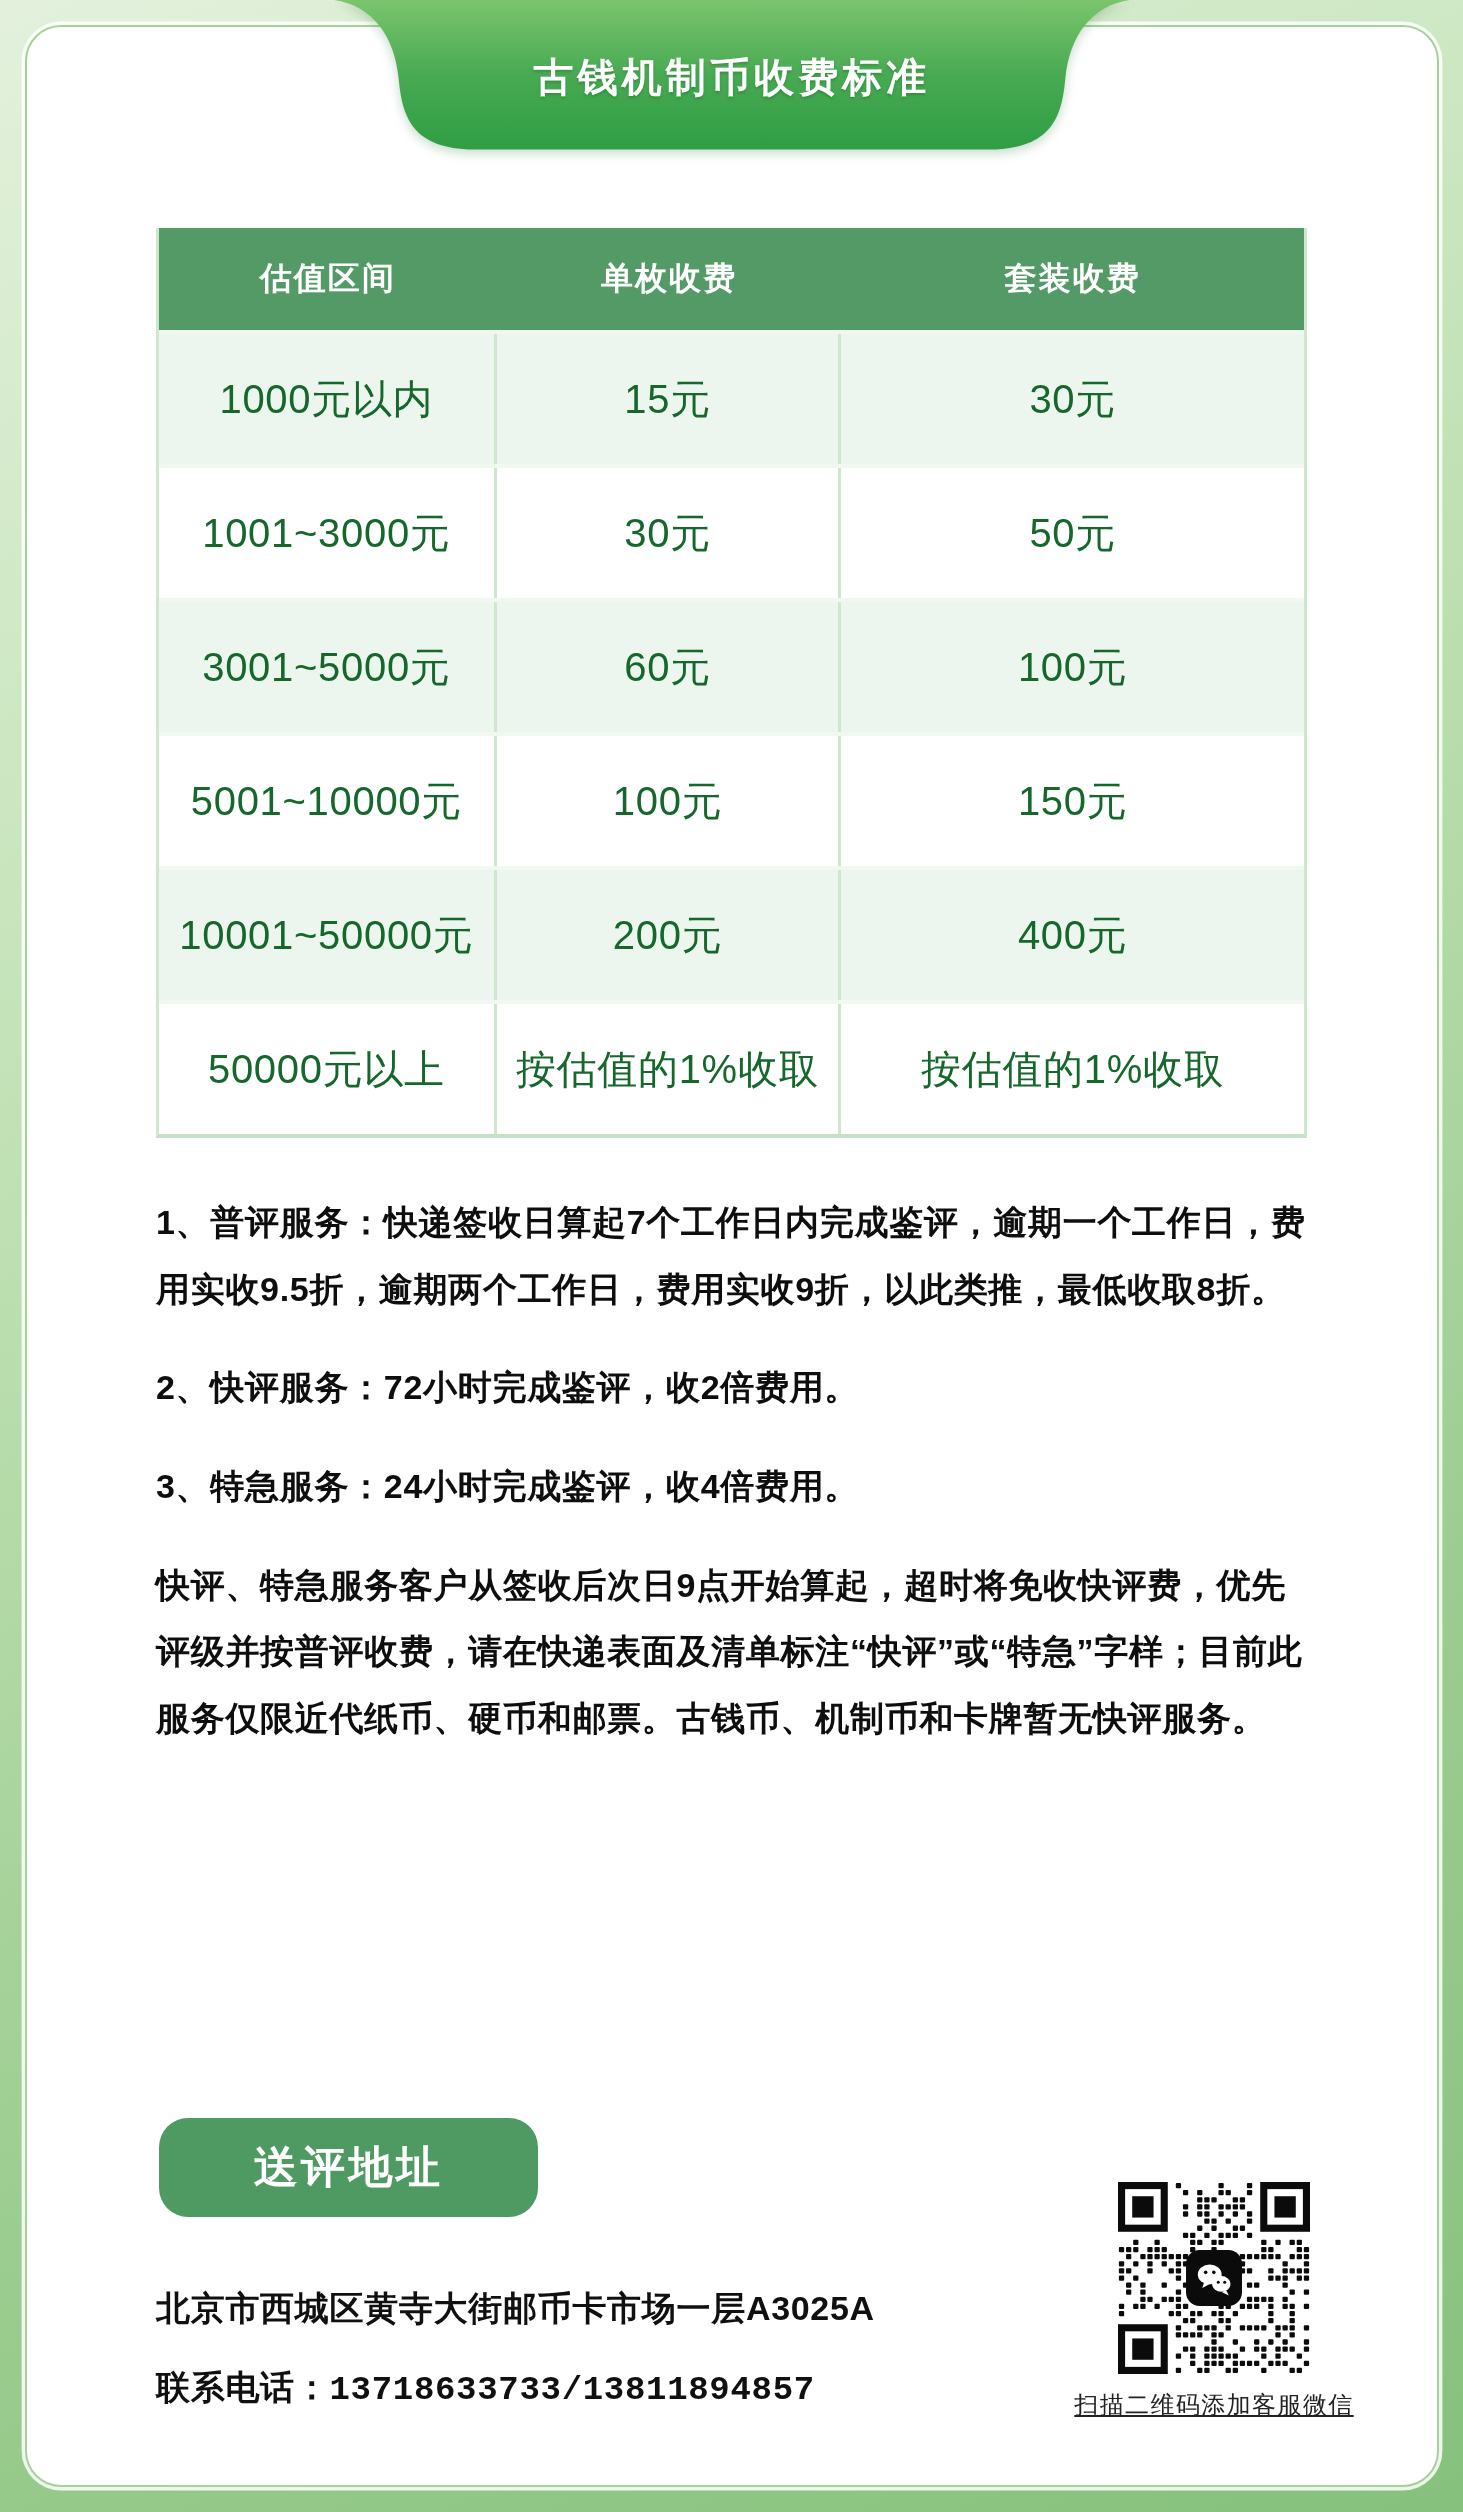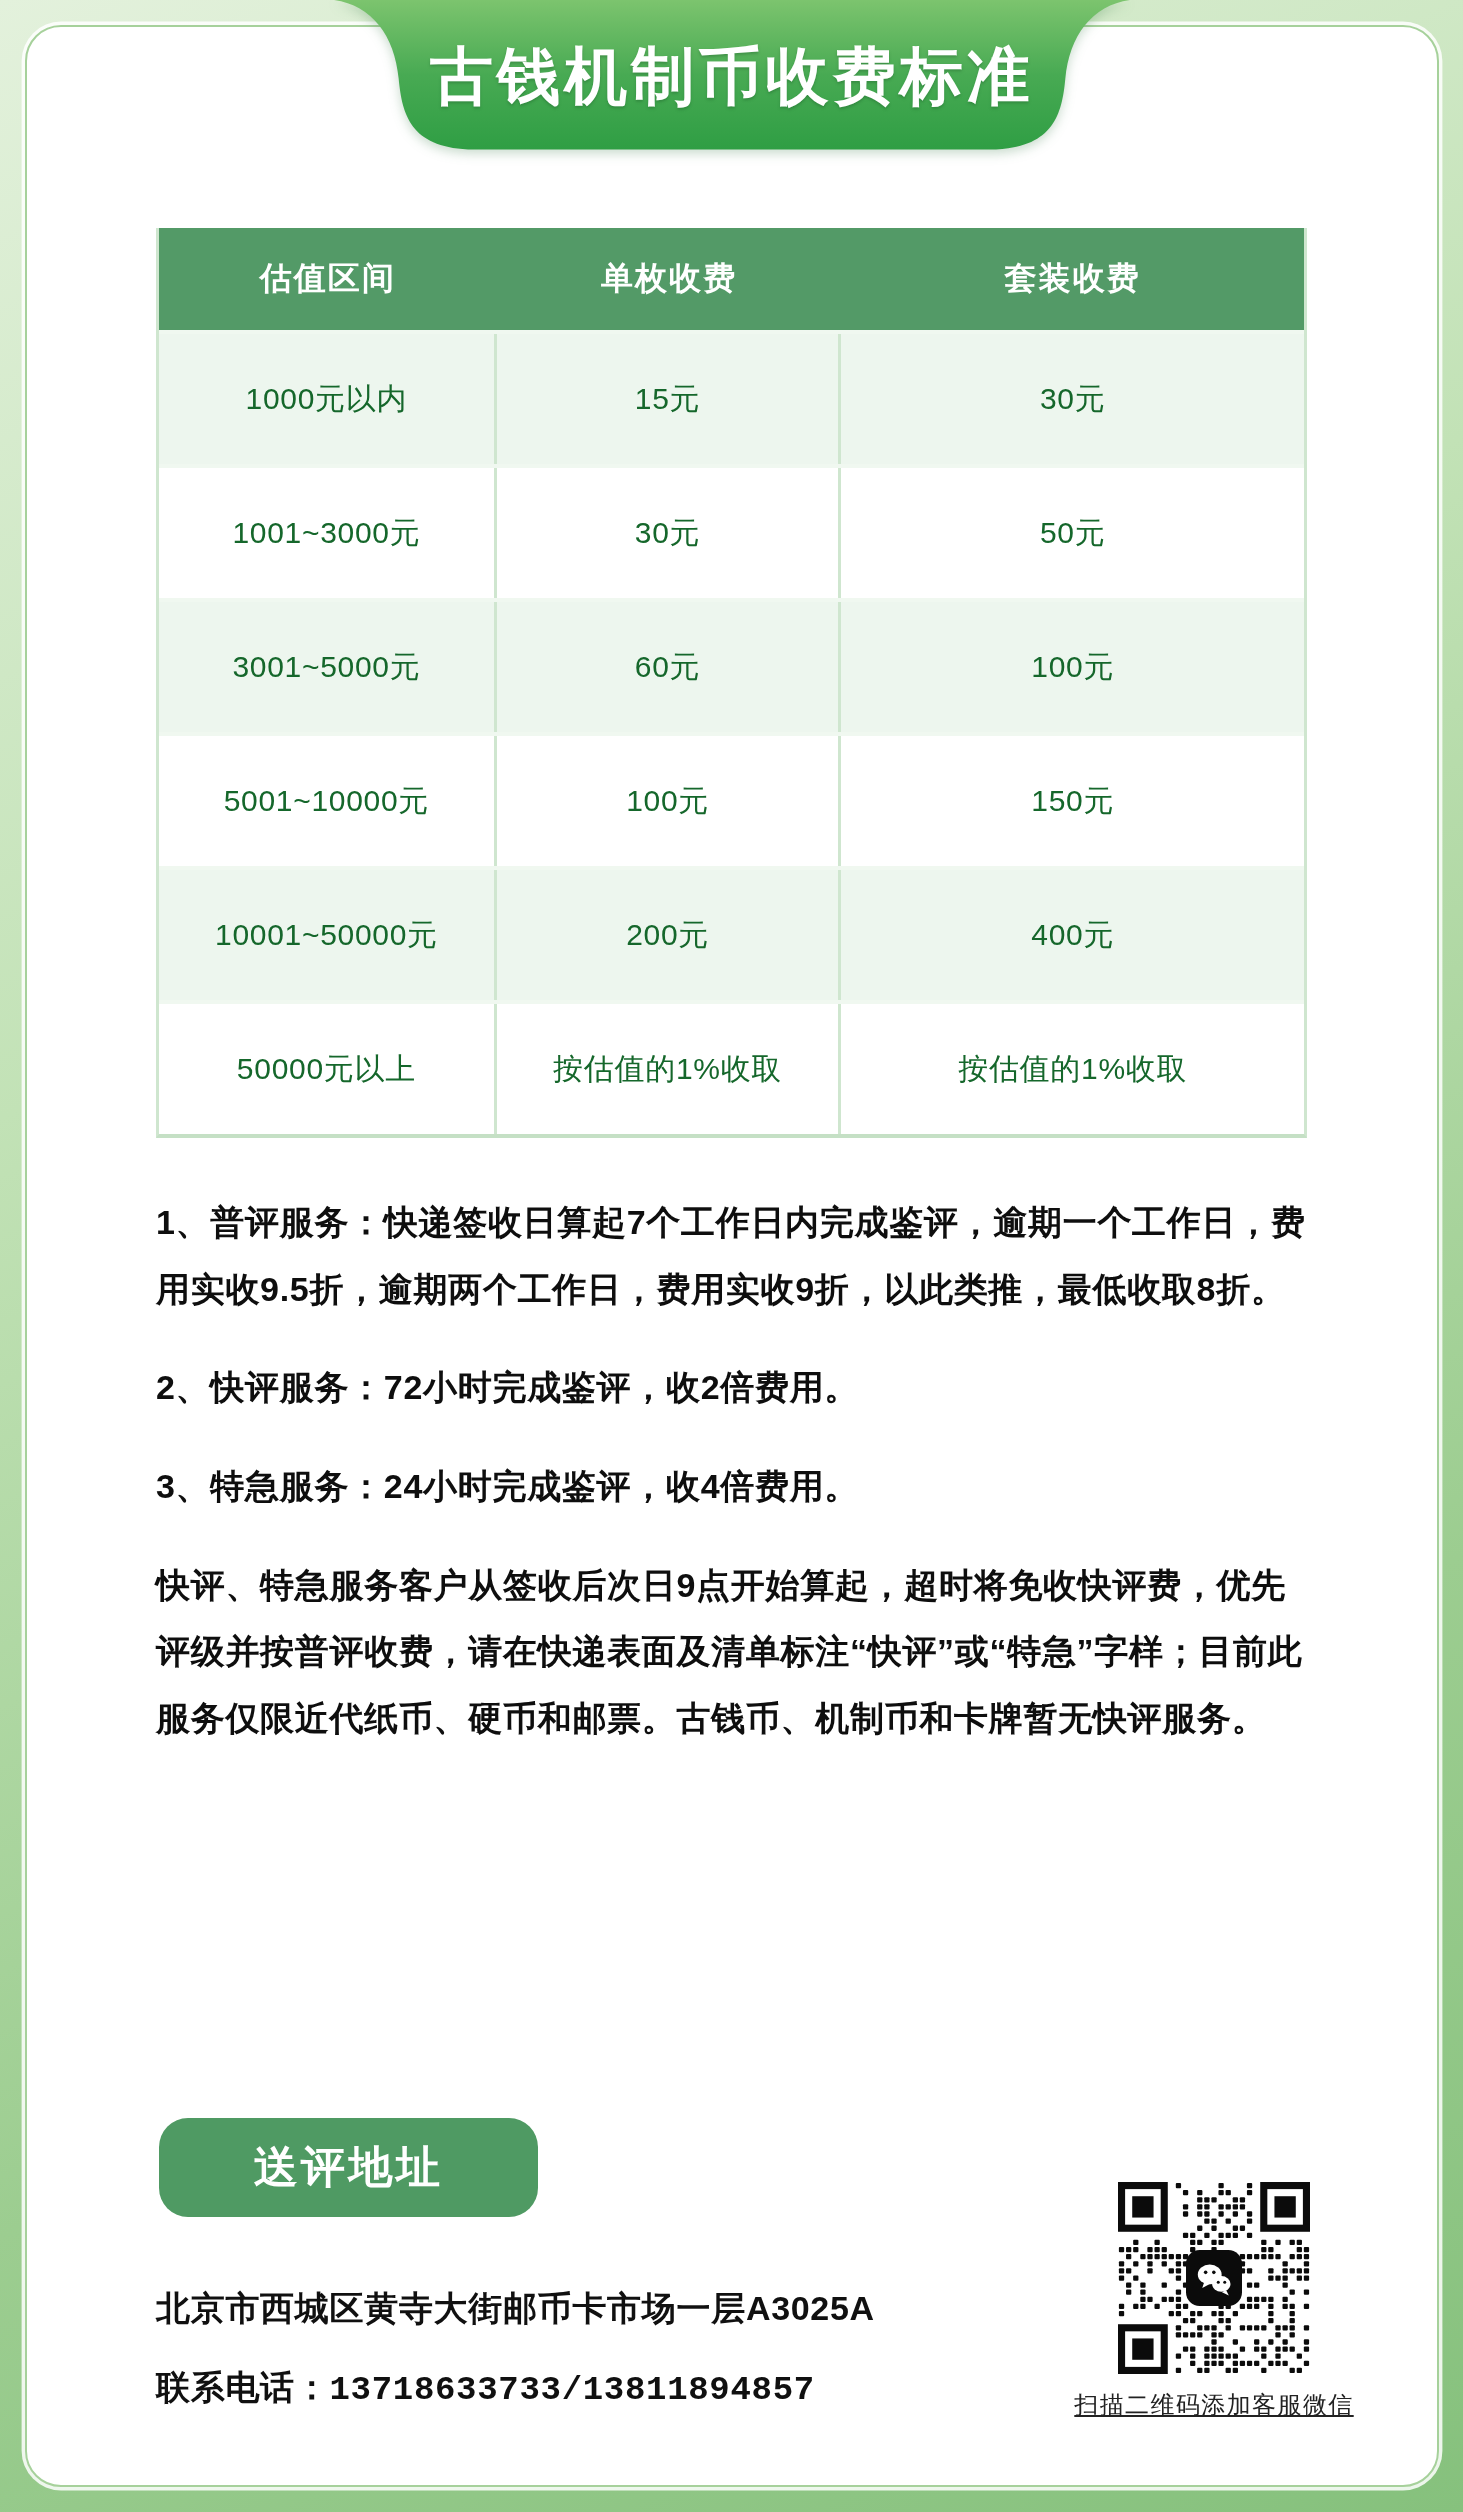--- a/index.html
+++ b/index.html
@@ -15,40 +15,40 @@
     background:#ffffff;border-radius:36px;
     border:2.1px solid #a6d19b;
     box-shadow:0 0 0 3.4px rgba(255,255,255,.85), inset 0 0 0 1.4px #ffffff;
   }
   
   .ribbon{position:absolute;left:334px;top:0;width:796px;height:155px;filter:drop-shadow(0 4.1px 5.5px rgba(40,110,55,.25));}
   .ribbon svg{display:block;}
   .ribbon .title{
     position:absolute;left:0;top:12.3px;width:100%;height:130px;
     display:flex;align-items:center;justify-content:center;
-    color:#ffffff;font-size:63px;font-weight:700;letter-spacing:4.1px;
+    color:#ffffff;font-size:40px;font-weight:700;letter-spacing:4.1px;
     text-shadow:0 2.1px 2.7px rgba(30,90,40,.35);
   }
   
   .fee-table{
     position:absolute;left:156px;top:228px;width:1151px;
     border-left:3.4px solid #cfe6cf;border-right:3.4px solid #cfe6cf;border-bottom:4.1px solid #c5e0c5;
     box-sizing:border-box;
   }
   .fee-header{display:flex;height:102px;background:#539a67;}
   .fee-header .cell{
     display:flex;align-items:center;justify-content:center;
     color:#ffffff;font-size:32px;font-weight:700;letter-spacing:2.1px;text-align:center;
   }
   .fee-row{display:flex;height:134px;border-top:4.8px solid #f0f8f0;box-sizing:border-box;}
   .fee-row:first-of-type{border-top:none;}
   .fee-row.alt{background:#edf6ee;}
   .fee-row .cell{
     display:flex;align-items:center;justify-content:center;
-    color:#15672b;font-size:30px;font-weight:400;letter-spacing:0.7px;text-align:center;
+    color:#15672b;font-size:40px;font-weight:400;letter-spacing:0.7px;text-align:center;
   }
   .fee-row .cell{border-right:3.4px solid #cfe6cf;box-sizing:border-box;}
   .fee-row .cell:last-child{border-right:none;}
   .c1{width:29.5%;}.c2{width:30.1%;}.c3{flex:1;}
   
   .notes{position:absolute;left:156px;top:1189px;width:1153px;color:#0e0e0e;}
   .notes p{margin:0 0 32px 0;font-size:34px;line-height:1.96;font-weight:700;letter-spacing:0.7px;}
   
   .addr-btn{
     position:absolute;left:159px;top:2090px;width:379px;height:99px;

